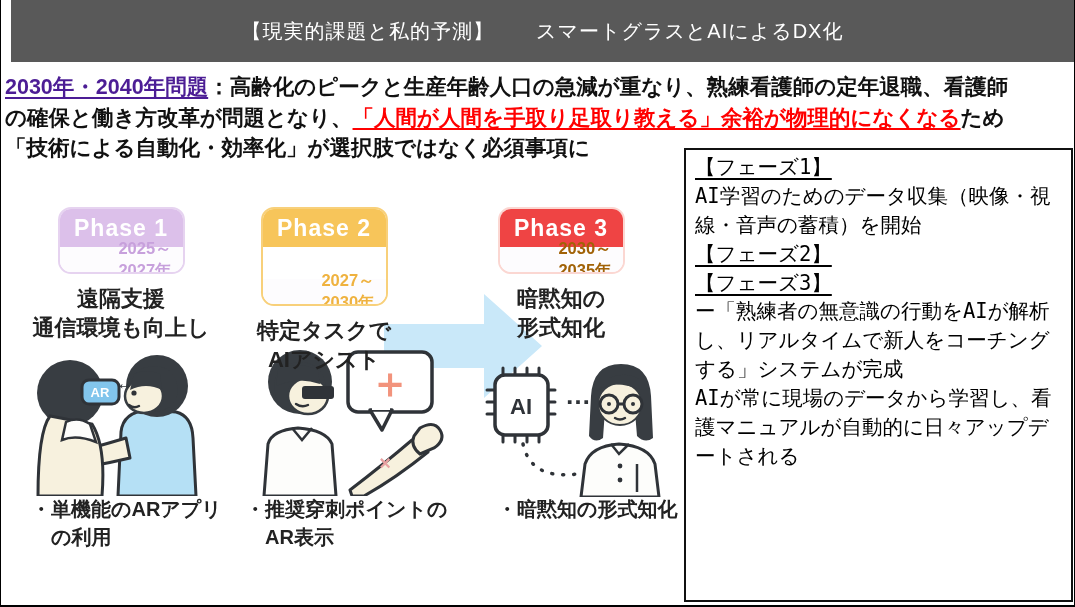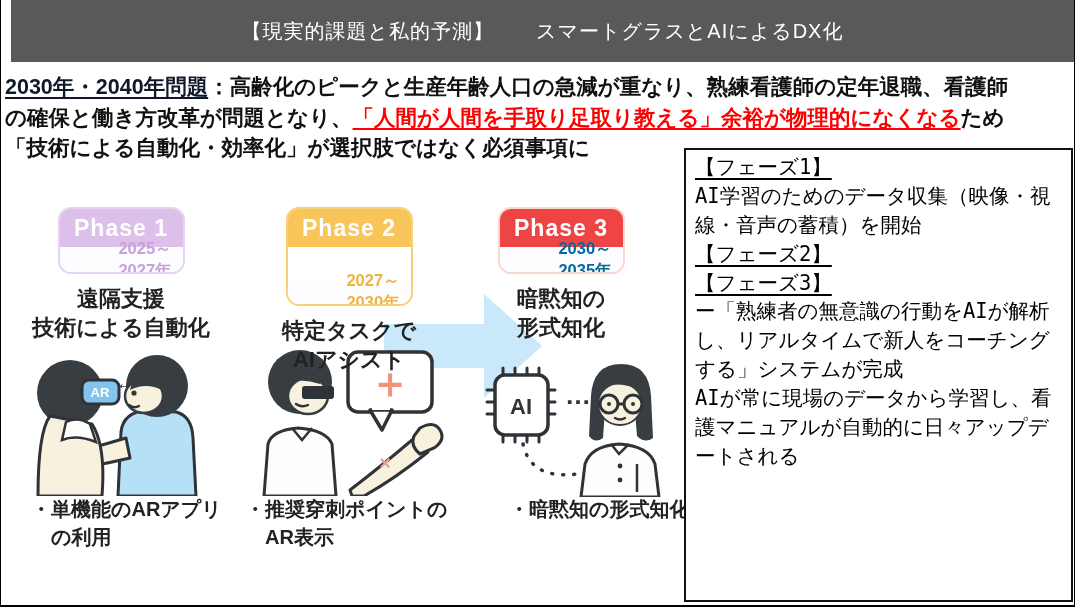--- a/index.html
+++ b/index.html
@@ -19,21 +19,21 @@
   
   .intro {
     position:absolute; left:4px; top:72px; width:1069px;
     font-size:21.5px; font-weight:bold; line-height:1.42; color:#111; white-space:nowrap;
   }
   .intro .lead { text-decoration:underline; text-underline-offset:3px; }
   .intro .red  { text-decoration:underline; text-underline-offset:3px; }
   
   .phase-col { position:absolute; top:207px; width:206px; text-align:center; z-index:2; }
   #phase-col-0 { left:17px; }
-  #phase-col-1 { left:245px; }
+  #phase-col-1 { left:220px; }
   #phase-col-2 { left:457px; }
   .badge {
     width:127px; margin:0 auto; border:2px solid; border-radius:13px; overflow:hidden; background:#fff;
   }
   .badge-top { height:38px; display:flex; align-items:center; justify-content:center;
     color:#fff; font-size:23px; font-weight:bold; letter-spacing:1px; }
   .badge-years { height:25px; display:flex; align-items:center; justify-content:center;
     font-size:16.5px; font-weight:bold; background:#fdfcfe;padding-left:48px; }
   .phase-title {
     margin-top:11px; font-size:22px; font-weight:bold; color:#222;
@@ -46,72 +46,72 @@
   #illus-phase1 { left:25px;  top:346px; }
   #illus-phase2 { left:243px; top:344px; }
   #illus-phase3 { left:478px; top:352px; }
   
   .caption {
     position:absolute; top:495px; font-size:20px; font-weight:bold; color:#222;
     line-height:1.4; white-space:pre-line; z-index:2; text-align:left;
   }
   #caption-0 { left:30px; }
   #caption-1 { left:244px; }
-  #caption-2 { left:508px; }
+  #caption-2 { left:496px; }
   
   .sidebox {
     position:absolute; left:683px; top:148px; width:389px; height:454px;
     background:#fff; border:2.5px solid #111; padding:3px 6px 0 9px;
     font-family:"DejaVu Sans Mono","Liberation Mono",monospace,sans-serif;
     font-size:20.5px; line-height:1.41; color:#000; z-index:3;
   }
   .sidebox-heading { text-decoration:underline; text-underline-offset:4px; }
   .sidebox-body { white-space:pre-line; }
 </style>
 </head>
 <body>
 
 <div id="slide">
 
   <div class="header-bar" style="background:#595959;">
     <div class="header-title">【現実的課題と私的予測】　　スマートグラスとAIによるDX化</div>
   </div>
 
   <div class="intro">
-    <div><span class="lead" style="color:#0f172a;">2030年・2040年問題</span><span>：高齢化のピークと生産年齢人口の急減が重なり、熟練看護師の定年退職、看護師</span></div>
+    <div><span class="lead" style="color:#4c1d95;">2030年・2040年問題</span><span>：高齢化のピークと生産年齢人口の急減が重なり、熟練看護師の定年退職、看護師</span></div>
     <div><span>の確保と働き方改革が問題となり、</span><span class="red" style="color:#ff0000;">「人間が人間を手取り足取り教える」余裕が物理的になくなる</span><span>ため</span></div>
     <div><span>「技術による自動化・効率化」が選択肢ではなく必須事項に</span></div>
   </div>
 
   <svg class="flow-arrow" width="160" height="108" viewBox="0 0 160 108">
     <polygon points="0,32 100,32 100,2 158,54 100,106 100,76 0,76" fill="#c9e8f9"></polygon>
   </svg>
 
   <div class="phase-col" id="phase-col-0">
     <div class="badge" style="border-color: rgb(230, 211, 240);">
       <div class="badge-top" style="background: rgb(220, 192, 234);">Phase 1</div>
       <div class="badge-years" style="color: rgb(199, 160, 220);">2025～2027年</div>
     </div>
     <div class="phase-title">遠隔支援
-技術による自動化</div>
+通信環境も向上し</div>
   </div>
 
   <div class="phase-col" id="phase-col-1">
     <div class="badge" style="border-color: rgb(248, 208, 122);">
       <div class="badge-top" style="background: rgb(247, 197, 90);">Phase 2</div>
       <div class="badge-years" style="color: rgb(239, 178, 63); margin-top: 32px;">2027～2030年</div>
     </div>
     <div class="phase-title">特定タスクで
 AIアシスト</div>
   </div>
 
   <div class="phase-col" id="phase-col-2">
     <div class="badge" style="border-color: rgb(251, 215, 210);">
       <div class="badge-top" style="background: #ef4444;">Phase 3</div>
-      <div class="badge-years" style="color: #0369a1;">2030～2035年</div>
+      <div class="badge-years" style="color: #a16207;">2030～2035年</div>
     </div>
     <div class="phase-title">暗黙知の
 形式知化</div>
   </div>
 
   <svg class="illus" id="illus-phase1" width="178" height="150" viewBox="0 0 178 150">
 
     <path d="M95 86 Q97 66 122 64 L150 66 Q166 70 167 92 L170 150 L92 150 Z" fill="#b5e0f5" stroke="#2f3338" stroke-width="3"></path>
     <circle cx="131" cy="40" r="31" fill="#383d42"></circle>
     <path d="M104 46 Q104 20 130 20 Q150 22 152 44 Q150 64 128 66 Q106 64 104 46 Z" fill="#383d42"></path>

